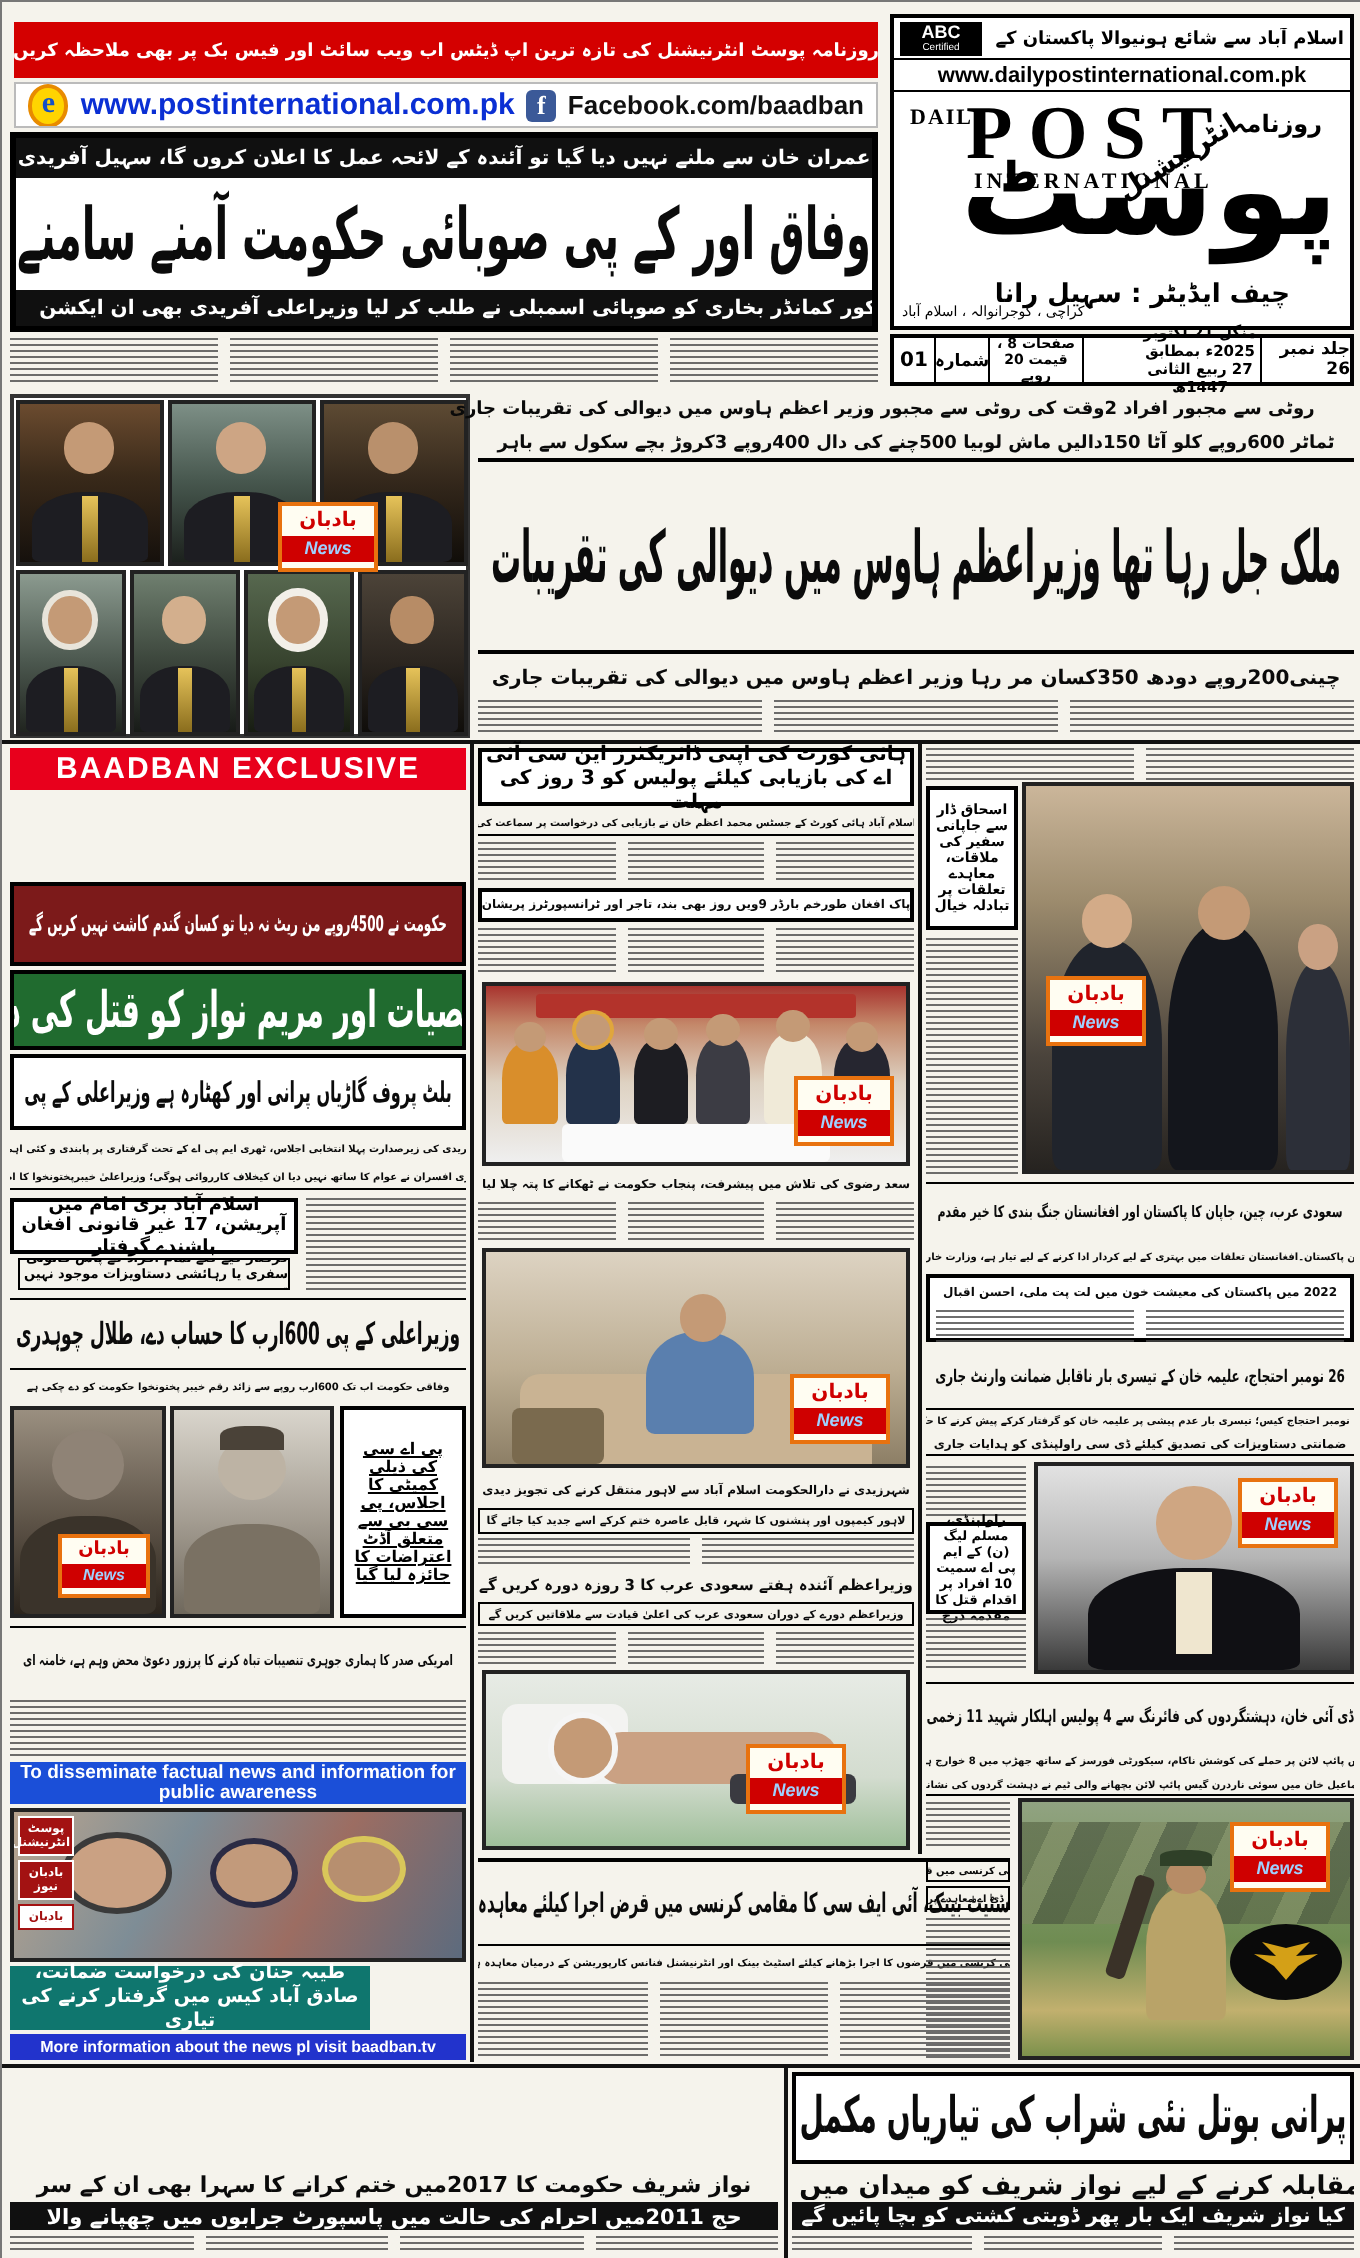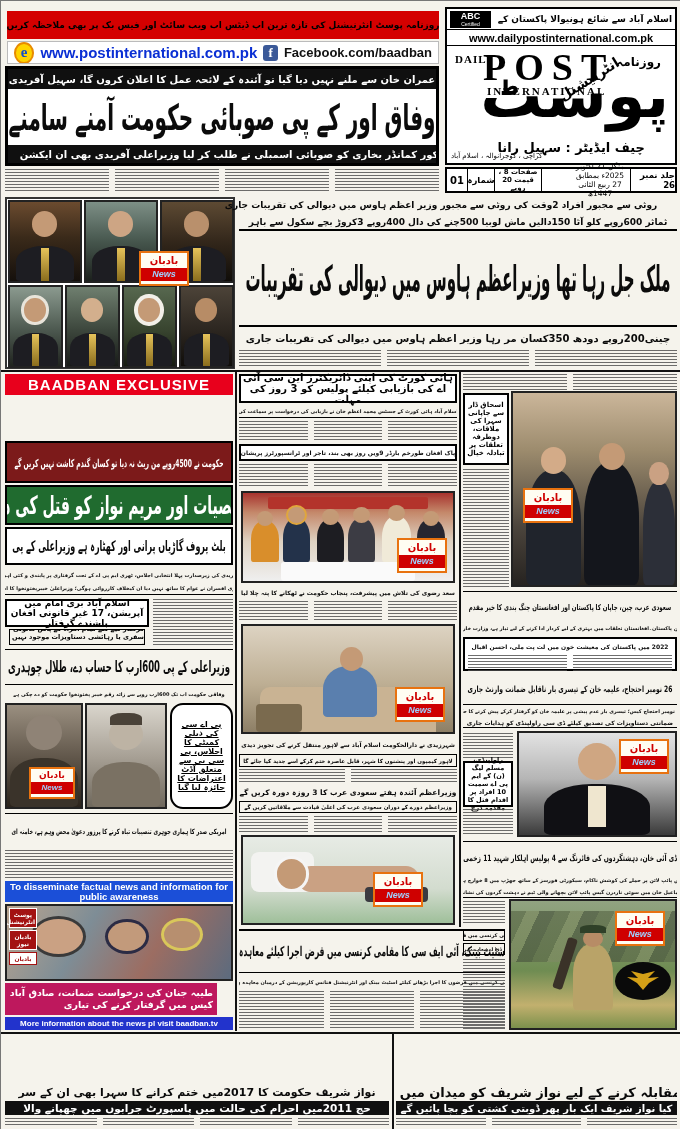--- a/index.html
+++ b/index.html
@@ -43,21 +43,21 @@
          border:2px solid #e88b00;font-family:"Liberation Serif",serif;}
   .ficon{display:inline-flex;align-items:center;justify-content:center;width:16px;height:16px;
          border-radius:3px;background:#3b5998;color:#fff;font-weight:bold;font-size:13px;
          font-family:"Liberation Serif",serif;}
 </style>
 </head>
 <body>
 
 <div class="page">
 
-  <div class="abs" style="left:6px;top:10px;width:432px;height:28px;background:#d40000;color:#000000;display:flex;align-items:center;justify-content:center;font-weight:bold;font-size:13px;white-space:nowrap;overflow:hidden;">
+  <div class="abs" style="left:6px;top:10px;width:432px;height:28px;background:#d40000;color:#ffffff;display:flex;align-items:center;justify-content:center;font-weight:bold;font-size:13px;white-space:nowrap;overflow:hidden;">
     <span class="fit" style="font-size: 9px;">روزنامہ پوسٹ انٹرنیشنل کی تازہ ترین اپ ڈیٹس اب ویب سائٹ اور فیس بک پر بھی ملاحظہ کریں</span>
   </div>
 
   <div class="abs" style="left:6px;top:40px;width:432px;height:23px;background:#fff;border:1px solid #bbb;display:flex;direction:ltr;align-items:center;gap:6px;padding:0 6px;overflow:hidden;">
     <span class="eicon">e</span>
     <span style="color:#0a2fd4;font-weight:bold;font-size:15px;font-family:'Liberation Sans',sans-serif;">www.postinternational.com.pk</span>
     <span class="ficon">f</span>
     <span style="color:#111;font-weight:bold;font-size:13px;font-family:'Liberation Sans',sans-serif;">Facebook.com/baadban</span>
   </div>
 
@@ -96,21 +96,21 @@
     <div class="abs serif" style="left:40px;top:76px;font-size:11px;font-weight:bold;letter-spacing:2px;direction:ltr;">INTERNATIONAL</div>
     <div class="abs" style="right:14px;top:46px;font-size:12px;font-weight:bold;">روزنامہ</div>
     <div class="abs" style="right:6px;top:48px;font-size:62px;font-weight:bold;line-height:78px;color:#000;">پوسٹ</div>
     <div class="abs" style="right:52px;top:62px;font-size:14px;font-weight:bold;transform:rotate(-32deg);">انٹرنیشنل</div>
     <div class="abs" style="right:30px;bottom:8px;font-size:13px;font-weight:bold;">چیف ایڈیٹر : سہیل رانا</div>
     <div class="abs" style="left:4px;bottom:3px;font-size:7px;">کراچی ، گوجرانوالہ ، اسلام آباد</div>
   </div>
 
   <div class="abs" style="left:444px;top:166px;width:232px;height:26px;border:2px solid #000;background:#fff;display:flex;align-items:stretch;">
     <span style="width:44px;border-left:1px solid #000;display:flex;align-items:center;justify-content:center;font-size:8.5px;font-weight:bold;">جلد نمبر 26</span>
-    <span style="flex:1;border-left:1px solid #000;display:flex;align-items:center;justify-content:center;font-size:7.5px;font-weight:normal;text-align:center;padding-left:28px;">منگل 21 اکتوبر 2025ء بمطابق 27 ربیع الثانی 1447ھ</span>
+    <span style="flex:1;border-left:1px solid #000;display:flex;align-items:center;justify-content:center;font-size:7.5px;font-weight:bold;text-align:center;padding-left:28px;">منگل 21 اکتوبر 2025ء بمطابق 27 ربیع الثانی 1447ھ</span>
     <span style="width:46px;border-left:1px solid #000;display:flex;align-items:center;justify-content:center;font-size:7px;font-weight:bold;text-align:center;">صفحات 8 ، قیمت 20 روپے</span>
     <span style="width:26px;border-left:1px solid #000;display:flex;align-items:center;justify-content:center;font-size:8.5px;font-weight:bold;">شمارہ</span>
     <span style="width:20px;display:flex;align-items:center;justify-content:center;font-size:10px;font-weight:bold;direction:ltr;">01</span>
   </div>
 
   <div class="abs" style="left:4px;top:196px;width:230px;height:172px;background:#fff;border:2px solid #333;">
 
     <div class="photo" style="left:1px;top:1px;width:74px;height:83px;background:linear-gradient(180deg,#6b4b2f,#3a2a1a 45%,#15100c);">
       <span class="head" style="left:31%;top:12%;width:36%;height:32%;"></span>
       <span class="torso" style="left:8%;bottom:0;width:84%;height:44%;"></span>
@@ -216,21 +216,21 @@
   </div>
   <div class="photo" style="left:84px;top:702px;width:82px;height:106px;background:linear-gradient(180deg,#d9d5cc,#a8a196 50%,#6f685c);">
     <span class="head" style="left:28%;top:14%;width:44%;height:30%;background:#bdb3a4;"></span>
     <span class="abs" style="left:30%;top:8%;width:40%;height:12%;background:#4a4238;border-radius:40% 40% 0 0;"></span>
     <span class="torso" style="left:6%;bottom:0;width:88%;height:44%;background:#7a7163;"></span>
   </div>
   <div class="badge" style="left:28px;top:766px;width:42px;height:28px;">
     <span class="bu" style="font-size:9px;line-height:13px;">بادبان</span>
     <span class="bn" style="font-size:8px;line-height:12px;">News</span>
   </div>
-  <div class="abs boxed" style="left:169px;top:702px;width:63px;height:106px;display:flex;align-items:center;justify-content:center;text-align:center;font-size:8px;font-weight:bold;text-decoration:underline;padding:2px;border-radius:13px;">
+  <div class="abs boxed" style="left:169px;top:702px;width:63px;height:106px;display:flex;align-items:center;justify-content:center;text-align:center;font-size:8px;font-weight:bold;text-decoration:underline;padding:2px;">
     <span>پی اے سی کی ذیلی کمیٹی کا اجلاس، پی سی بی سے متعلق آڈٹ اعتراضات کا جائزہ لیا گیا</span>
   </div>
 
   <div class="abs cal fit" style="left: 4px; top: 812px; width: 228px; height: 34px; font-size: 5px; border-top: 1px solid rgb(0, 0, 0);">
     <span class="sy2">امریکی صدر کا ہماری جوہری تنصیبات تباہ کرنے کا پرزور دعویٰ محض وہم ہے، خامنہ ای</span>
   </div>
   <div class="abs cols" style="left:4px;top:849px;width:228px;height:28px;grid-template-columns:1fr;">
     <div class="ft"></div>
   </div>
 
@@ -242,21 +242,21 @@
     <span class="head" style="left:12%;top:18%;width:22%;height:48%;background:#caa183;box-shadow:0 0 0 3px #3a3a3a;"></span>
     <span class="head" style="left:45%;top:22%;width:17%;height:40%;background:#c29a7b;box-shadow:0 0 0 3px #2b2b44;"></span>
     <span class="head" style="left:70%;top:20%;width:16%;height:38%;background:#b78f6f;box-shadow:0 0 0 3px #d9c75a;"></span>
     <span class="abs" style="left:2px;top:2px;display:flex;flex-direction:column;gap:2px;">
       <span class="sidebadge">پوسٹ انٹرنیشنل</span>
       <span class="sidebadge">بادبان نیوز</span>
       <span class="sidebadge" style="background:#fff;color:#a31212;border-color:#a31212;">بادبان</span>
     </span>
   </div>
 
-  <div class="abs" style="left:4px;top:982px;width:212px;height:32px;background:#be185d;color:#fff;display:flex;align-items:center;justify-content:center;font-weight:bold;font-size:9.5px;line-height:12px;padding:0 4px;box-sizing:border-box;">
+  <div class="abs" style="left:4px;top:982px;width:180px;height:32px;background:#0f766e;color:#fff;display:flex;align-items:center;justify-content:center;text-align:center;font-weight:bold;font-size:9.5px;line-height:12px;padding:0 4px;box-sizing:border-box;">
     <span>طیبہ جنان کی درخواست ضمانت، صادق آباد کیس میں گرفتار کرنے کی تیاری</span>
   </div>
   <div class="abs" style="left:4px;top:1016px;width:228px;height:13px;background:#2233cc;color:#fff;display:flex;align-items:center;justify-content:center;font-family:'Liberation Sans',sans-serif;font-weight:bold;font-size:8px;white-space:nowrap;overflow:hidden;">
     <span>More information about the news pl visit baadban.tv</span>
   </div>
 
   <div class="abs boxed" style="left:238px;top:373px;width:218px;height:29px;display:flex;align-items:center;justify-content:center;text-align:center;font-size:10px;font-weight:bold;padding:1px;">
     <span>ہائی کورٹ کی اپنی ڈائریکٹرز این سی آئی اے کی بازیابی کیلئے پولیس کو 3 روز کی مہلت</span>
   </div>
   <div class="abs boldline fit" style="left: 238px; top: 404px; width: 218px; height: 13px; font-size: 5px; border-bottom: 1px solid rgb(0, 0, 0);">
@@ -360,21 +360,21 @@
     <div class="ft"></div>
     <div class="ft"></div>
   </div>
 
   <div class="abs cols" style="left:462px;top:373px;width:214px;height:16px;grid-template-columns:repeat(2,1fr);">
     <div class="ft"></div>
     <div class="ft"></div>
   </div>
 
   <div class="abs boxed" style="left:462px;top:392px;width:46px;height:72px;display:flex;align-items:center;justify-content:center;text-align:center;font-size:7px;font-weight:bold;padding:1px;">
-    <span>اسحاق ڈار سے جاپانی سہرا کی ملاقات، دوطرفہ تعلقات پر تبادلہ خیال</span>
+    <span>اسحاق ڈار سے جاپانی سفیر کی ملاقات، معاہدے تعلقات پر تبادلہ خیال</span>
   </div>
   <div class="abs ft" style="left:462px;top:468px;width:46px;height:118px;"></div>
 
   <div class="photo" style="left:510px;top:390px;width:166px;height:196px;background:linear-gradient(180deg,#cbb69a 0%,#9c8b6d 30%,#4b443c 70%,#262320);">
     <span class="torso" style="left:8%;bottom:0;width:34%;height:60%;background:#20242c;"></span>
     <span class="head" style="left:17%;bottom:58%;width:16%;height:14%;background:#d3ab88;"></span>
     <span class="torso" style="left:44%;bottom:0;width:34%;height:64%;background:#14161c;"></span>
     <span class="head" style="left:53%;bottom:60%;width:16%;height:14%;background:#c49a76;"></span>
     <span class="torso" style="left:80%;bottom:0;width:20%;height:54%;background:#2c2f38;"></span>
     <span class="head" style="left:84%;bottom:52%;width:12%;height:12%;background:#caa183;"></span>
@@ -471,20 +471,23 @@
   <div class="abs strip" style="left:4px;top:1100px;width:384px;height:14px;font-size:10.5px;">
     <span class="fit">حج 2011میں احرام کی حالت میں پاسپورٹ جرابوں میں چھپانے والا</span>
   </div>
   <div class="abs cols" style="left:4px;top:1117px;width:384px;height:9px;grid-template-columns:repeat(4,1fr);">
     <div class="ft"></div>
     <div class="ft"></div>
     <div class="ft"></div>
     <div class="ft"></div>
   </div>
 
+  <div class="abs cal fit boxed" style="left: 395px; top: 1035px; width: 281px; height: 46px; font-size: 14px;">
+    <span class="sy">پرانی بوتل نئی شراب کی تیاریاں مکمل</span>
+  </div>
   <div class="abs boldline fit" style="left: 395px; top: 1084px; width: 281px; height: 15px; font-size: 13px;">
     <span>عمران خان کا مقابلہ کرنے کے لیے نواز شریف کو میدان میں اتارنے کا فیصلہ</span>
   </div>
   <div class="abs strip" style="left:395px;top:1100px;width:281px;height:14px;font-size:10px;">
     <span class="fit">کیا نواز شریف ایک بار پھر ڈوبتی کشتی کو بچا پائیں گے</span>
   </div>
   <div class="abs cols" style="left:395px;top:1117px;width:281px;height:9px;grid-template-columns:repeat(3,1fr);">
     <div class="ft"></div>
     <div class="ft"></div>
     <div class="ft"></div>

